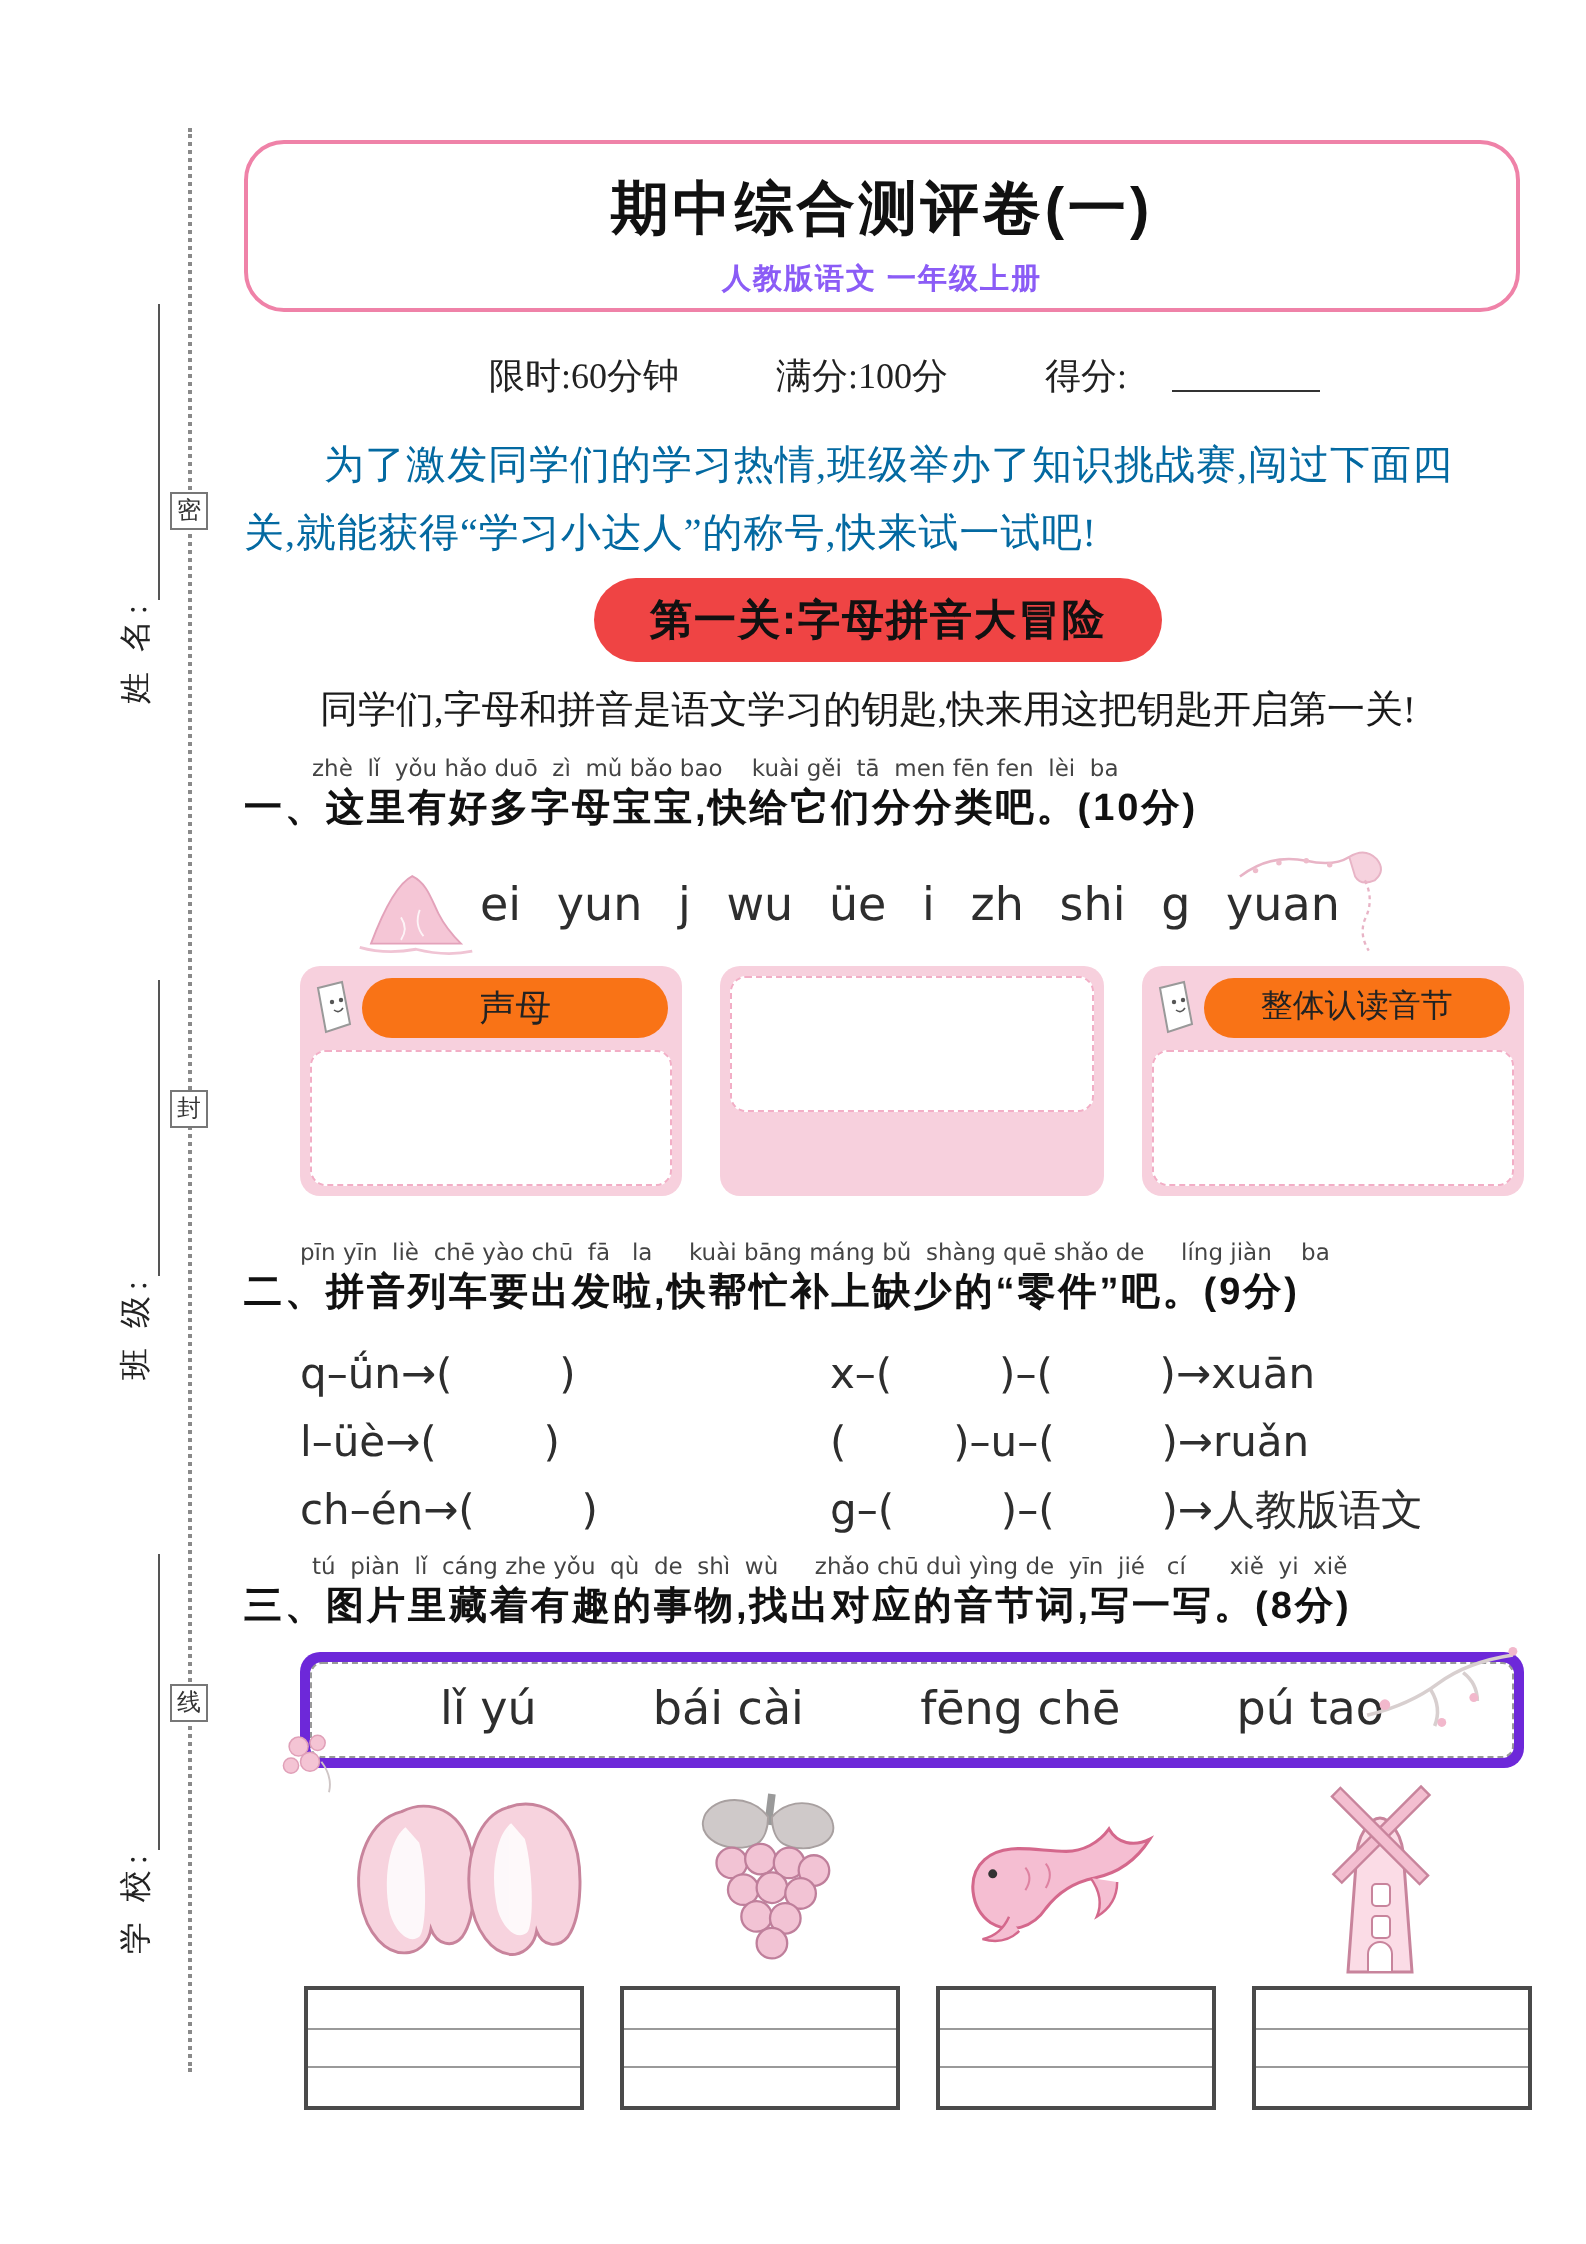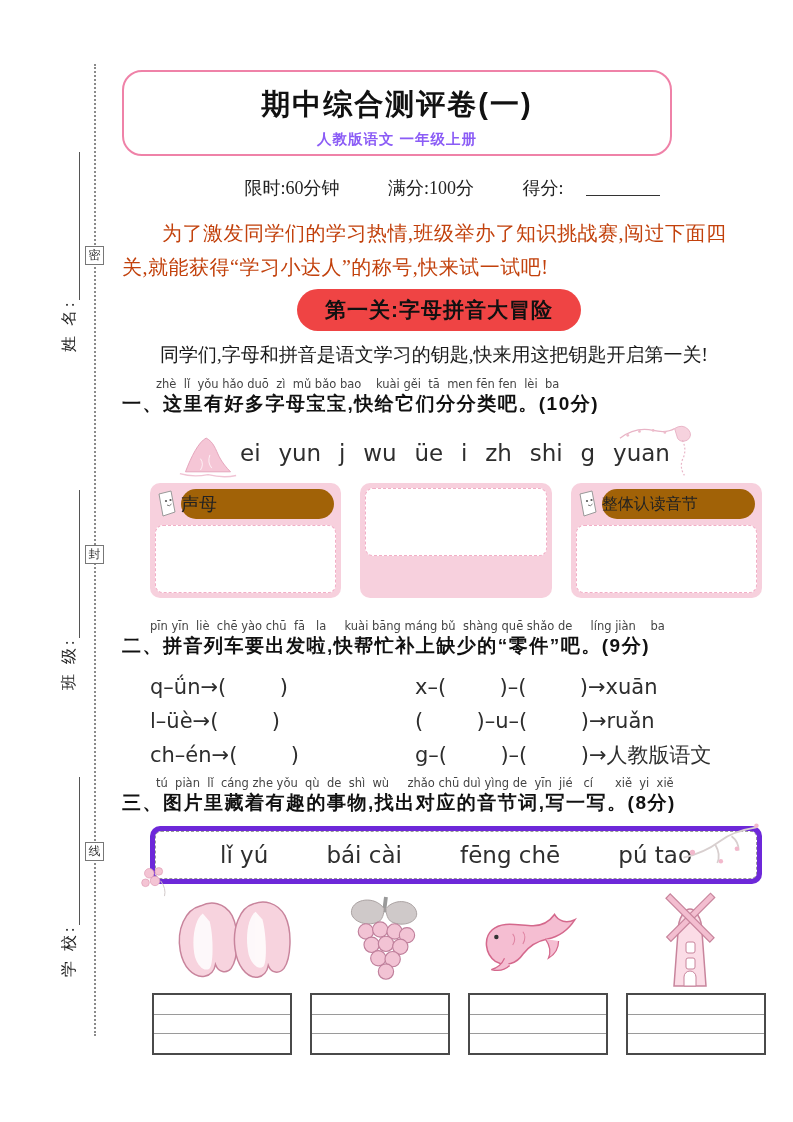--- a/index.html
+++ b/index.html
@@ -13,36 +13,36 @@
   .seal-box  { position:absolute; left:85px; width:19px; height:19px; background:#fff;
                border:1px solid #777; font-size:12px; line-height:17px; text-align:center;
                color:#333; z-index:2; }
   .v-field { position:absolute; width:200px; height:22px; transform:rotate(-90deg);
              transform-origin:0 0; display:flex; align-items:flex-end;
              font-size:16px; color:#222; }
   .v-field .lbl  { white-space:pre; letter-spacing:3px; line-height:22px; }
   .v-field .line { flex:1; height:100%; border-bottom:1.2px solid #555; }
 
   
-  .title-box { position:absolute; left:122px; top:70px; width:550px; height:86px;
+  .title-box { position:absolute; left:122px; top:70px; width:638px; height:86px;
                border:2px solid #ef82a8; border-radius:20px; text-align:center; }
   .title    { margin-top:13px; font-family:"Liberation Sans","DejaVu Sans",sans-serif;
               font-weight:bold; font-size:29px; letter-spacing:2px; color:#111; }
   .subtitle { margin-top:5px; font-family:"Liberation Sans","DejaVu Sans",sans-serif;
               font-weight:bold; font-size:14.5px; letter-spacing:1px; color:#8b5cf6; }
 
   .meta-row { position:absolute; left:122px; top:176px; width:638px; text-align:center;
               font-size:18px; color:#222; }
   .meta-row .m { margin:0 22px;text-align:center; }
   .score-blank { display:inline-block; width:74px; border-bottom:1.5px solid #333;
                  height:18px; vertical-align:-2px; }
 
   
   .intro { position:absolute; left:122px; top:216px; width:616px; font-size:20px;
-           line-height:34px; letter-spacing:0.5px; text-indent:2em; color:#c2410c; }
+           line-height:34px; letter-spacing:0.5px; text-indent:2em; color:#0369a1; }
 
   .banner { position:absolute; left:297px; top:289px; background:#ef4444;
             border-radius:22px; padding:7px 28px;
             font-family:"Liberation Sans","DejaVu Sans",sans-serif;
             font-weight:bold; font-size:21px; letter-spacing:1px; color:#111; }
 
   .lead { position:absolute; left:122px; top:342px; width:640px; font-size:19px;
           text-indent:2em; color:#1a1a1a; }
 
   
@@ -52,22 +52,22 @@
               font-weight:bold; font-size:19px; letter-spacing:1.5px; white-space:nowrap; color:#111; }
 
   .letters-row { position:absolute; left:240px; top:440px; width:430px; display:flex;
                  justify-content:space-between; font-family:"DejaVu Sans",sans-serif;
                  font-size:23px; color:#2e2e2e; }
   .deco { position:absolute; }
 
   .cats { position:absolute; left:150px; top:483px; width:612px; display:flex; gap:19px; }
   .cat  { flex:1; background:#f7d0dd; border-radius:10px; padding:5px; height:115px; position:relative; }
   .cat-head { position:relative; height:32px; margin-bottom:5px; }
-  .cat-pill { position:absolute; left:26px; right:2px; top:1px; height:30px; background:#a16207;
-              border-radius:16px; font-size:18px; line-height:30px; color:#222; }
+  .cat-pill { position:absolute; left:26px; right:2px; top:1px; height:30px; background:#f97316;
+              border-radius:16px; text-align:center; font-size:18px; line-height:30px; color:#222; }
   .book-icon { position:absolute; left:-1px; top:1px; width:24px; height:30px; }
   .cat-body { background:#fff; border:1px dashed #f2aec6; border-radius:8px; height:68px; }
 
   .q2-rows { position:absolute; left:150px; top:670px; width:612px;
              font-family:"DejaVu Sans",sans-serif; font-size:21px; color:#2e2e2e; }
   .q2-row  { display:flex; height:34px; align-items:center; }
   .q2-left { width:265px; white-space:pre; }
   .q2-right{ white-space:pre; }
 
   .wordbox { position:absolute; left:150px; top:826px; width:612px; height:58px;

